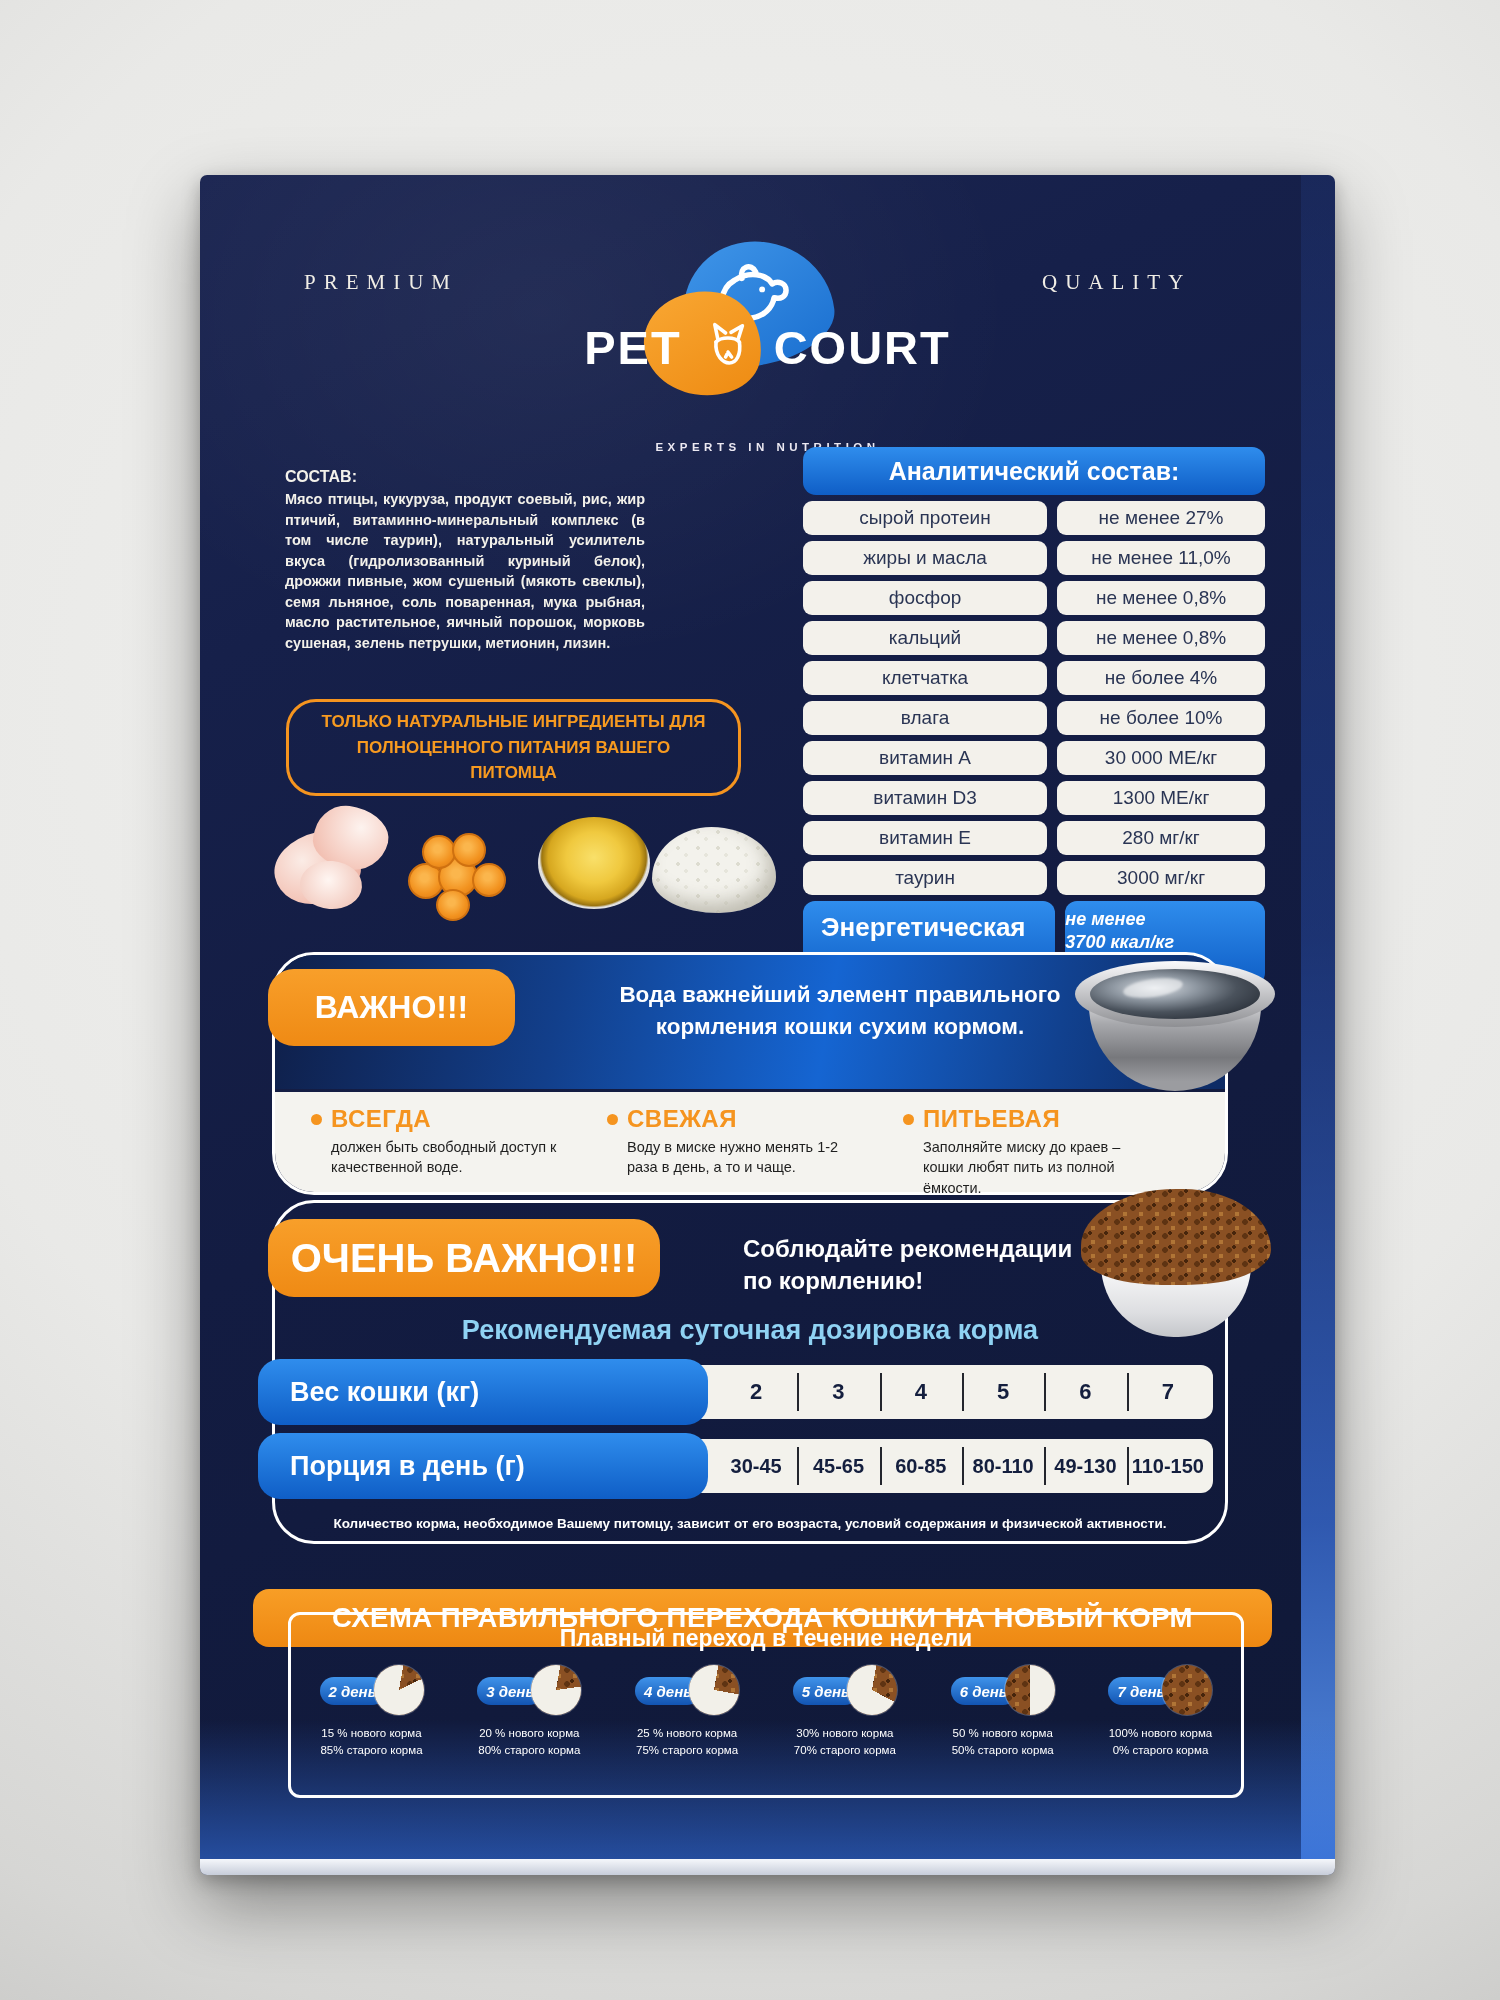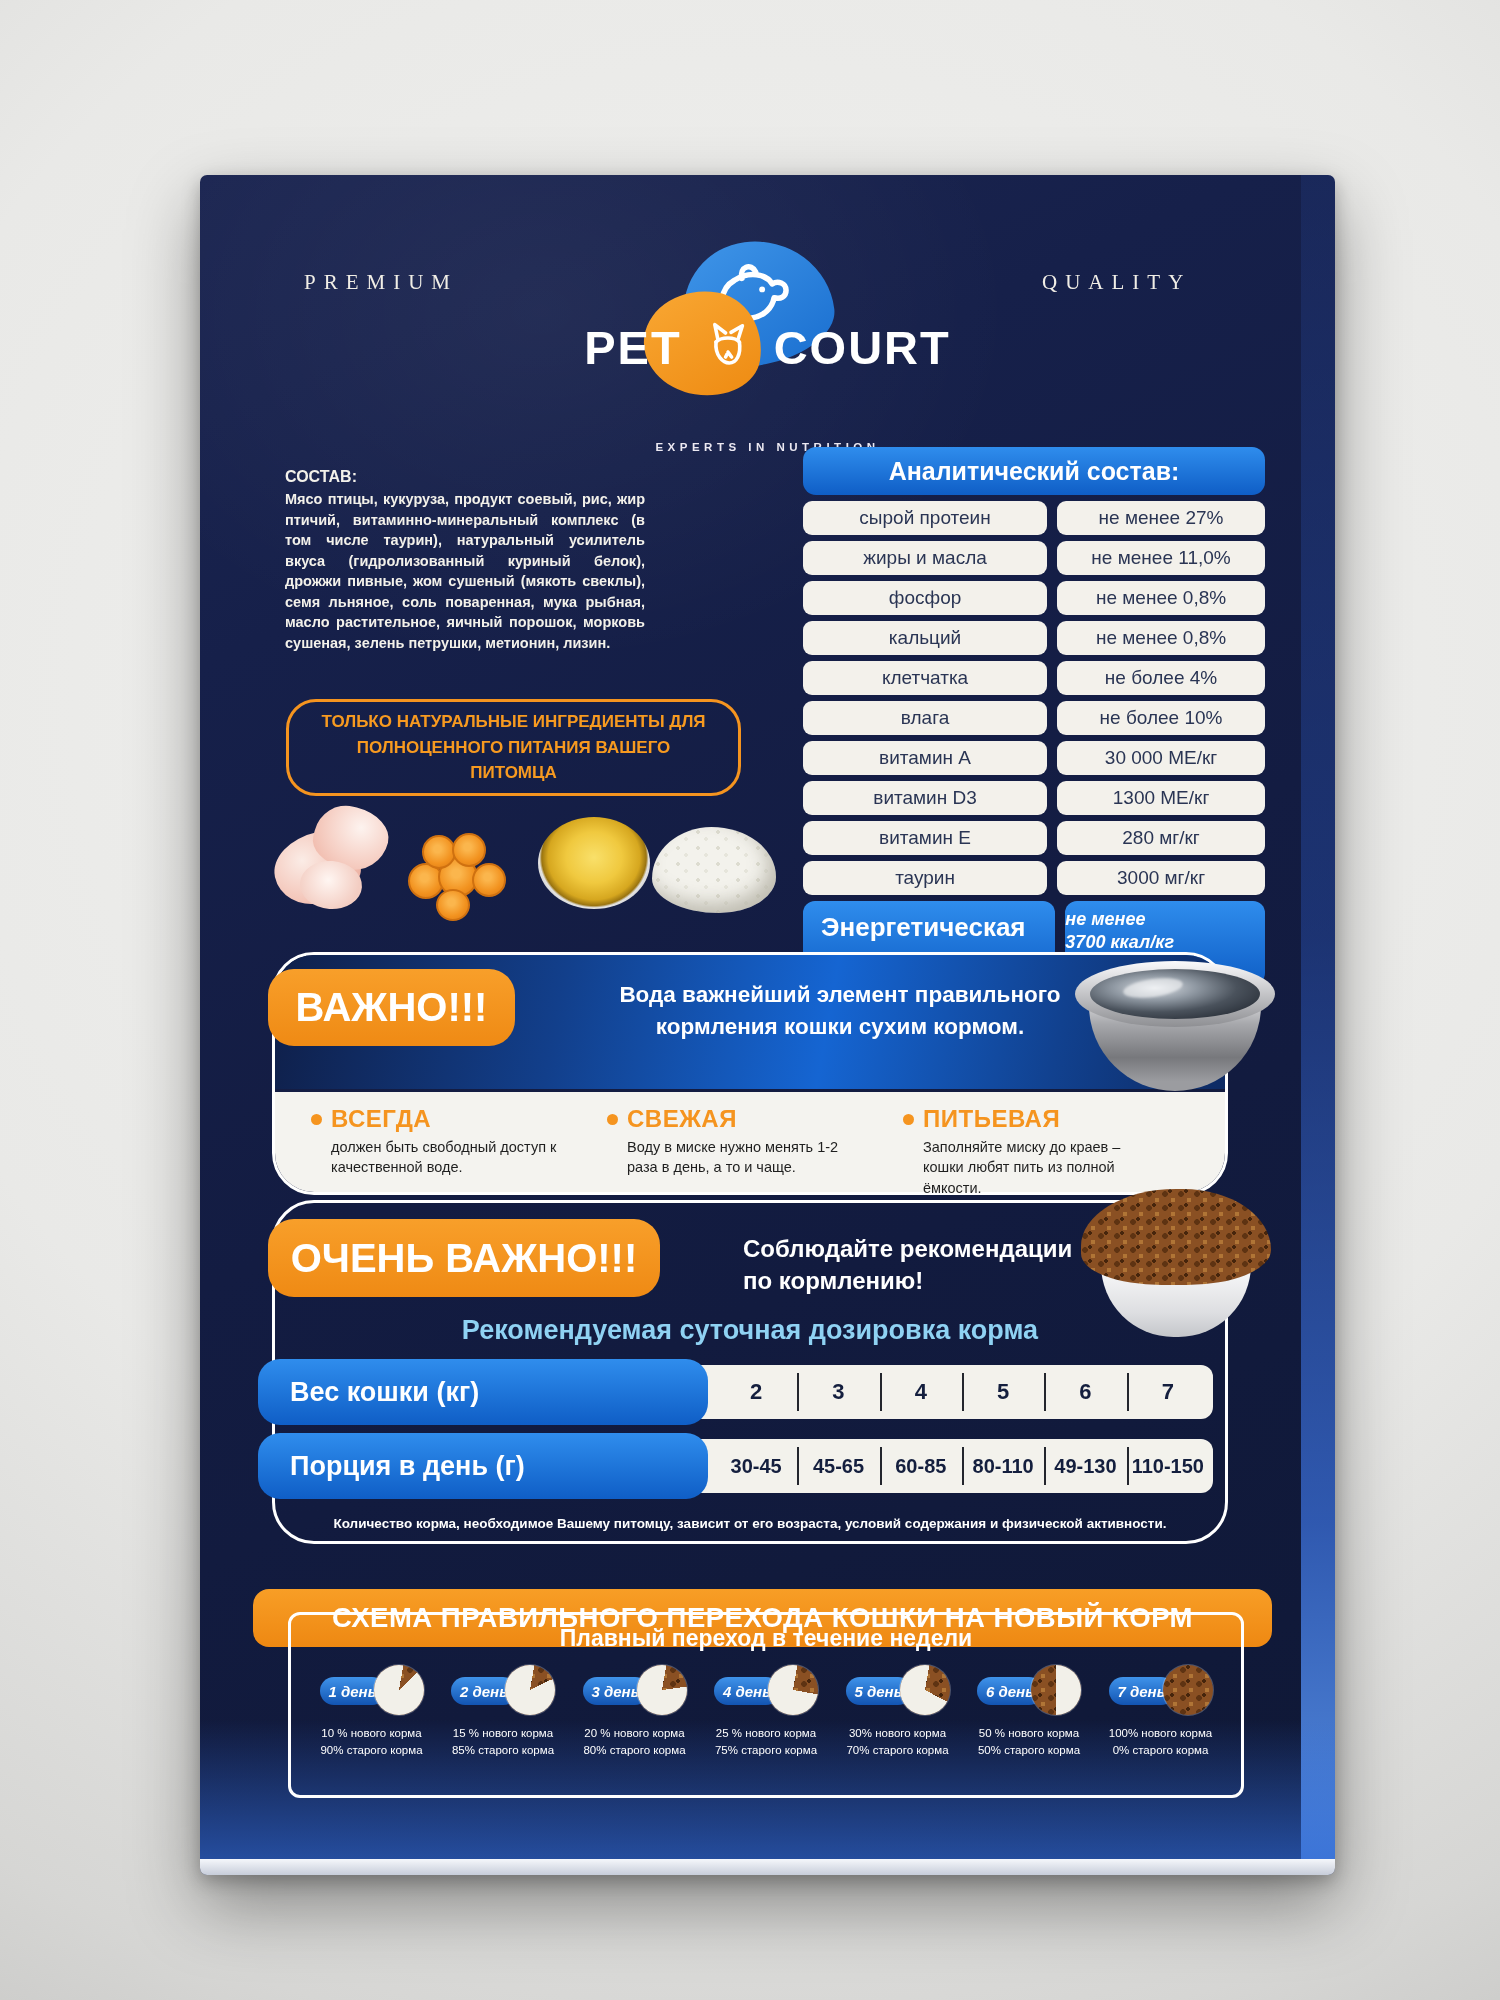--- a/index.html
+++ b/index.html
@@ -90,21 +90,21 @@
     background-size:20px 16px;box-shadow:inset -8px -10px 18px rgba(180,178,165,.8);}
 
   
   .imp-card{position:absolute;left:72px;top:777px;width:950px;height:237px;border:3px solid #fff;border-radius:42px;}
   .imp-top{position:absolute;left:0;right:0;top:0;height:134px;border-radius:39px 39px 0 0;
     background:linear-gradient(100deg,#0f1f49 0%, #123f8b 30%, #1565d2 58%, #11418f 82%, #0d2a63 100%);}
   .imp-band{position:absolute;left:0;right:0;bottom:0;height:100px;background:#f4f3ef;
     border-radius:0 0 39px 39px;display:flex;padding:13px 26px 8px 36px;box-sizing:border-box;}
   .badge{position:absolute;background:linear-gradient(180deg,#f89f2a,#ef8a14);border-radius:26px;
     color:#fff;font-weight:bold;display:flex;align-items:center;justify-content:center;}
-  .imp-badge{left:-7px;top:14px;width:247px;height:77px;font-size:40px;}
+  .imp-badge{left:-7px;top:14px;width:247px;height:77px;font-size:32px;}
   .imp-headline{position:absolute;left:335px;top:24px;width:460px;color:#fff;font-size:22.5px;
     font-weight:bold;text-align:center;line-height:1.4;}
   .bcol{flex:1;}
   .bhead{display:flex;align-items:center;gap:9px;}
   .dot{width:11px;height:11px;border-radius:50%;background:#f5941f;flex:0 0 auto;}
   .btitle{font-size:24px;font-weight:bold;color:#f5941f;letter-spacing:.5px;}
   .btext{margin:4px 0 0 20px;font-size:14.5px;color:#1f1f1f;line-height:1.4;max-width:230px;}
 
   
   .wbowl{position:absolute;left:800px;top:-10px;width:200px;height:160px;}
@@ -355,30 +355,20 @@
       </div>
       <div class="vi-footnote">Количество корма, необходимое Вашему питомцу, зависит от его возраста, условий содержания и физической активности.</div>
     </div>
 
     <div class="t-banner">СХЕМА ПРАВИЛЬНОГО ПЕРЕХОДА КОШКИ НА НОВЫЙ КОРМ</div>
     <div class="t-card">
       <div class="t-sub">Плавный переход в течение недели</div>
       <div class="days" id="days-row">
           <div class="day">
             <div class="day-top">
-              <span class="day-pill">1 день</span>
-              <div class="pie kibtex">
-                <div class="pie-ov" style="background: conic-gradient(from 46deg, rgb(242, 240, 233) 0deg, rgb(242, 240, 233) 90%, transparent 0deg);"></div>
-              </div>
-            </div>
-            <div class="dline dnew">10 % нового корма</div>
-            <div class="dline dold">90% старого корма</div>
-          </div>
-          <div class="day">
-            <div class="day-top">
               <span class="day-pill">2 день</span>
               <div class="pie kibtex">
                 <div class="pie-ov" style="background: conic-gradient(from 64deg, rgb(242, 240, 233) 0deg, rgb(242, 240, 233) 85%, transparent 0deg);"></div>
               </div>
             </div>
             <div class="dline dnew">15 % нового корма</div>
             <div class="dline dold">85% старого корма</div>
           </div>
           <div class="day">
             <div class="day-top">

